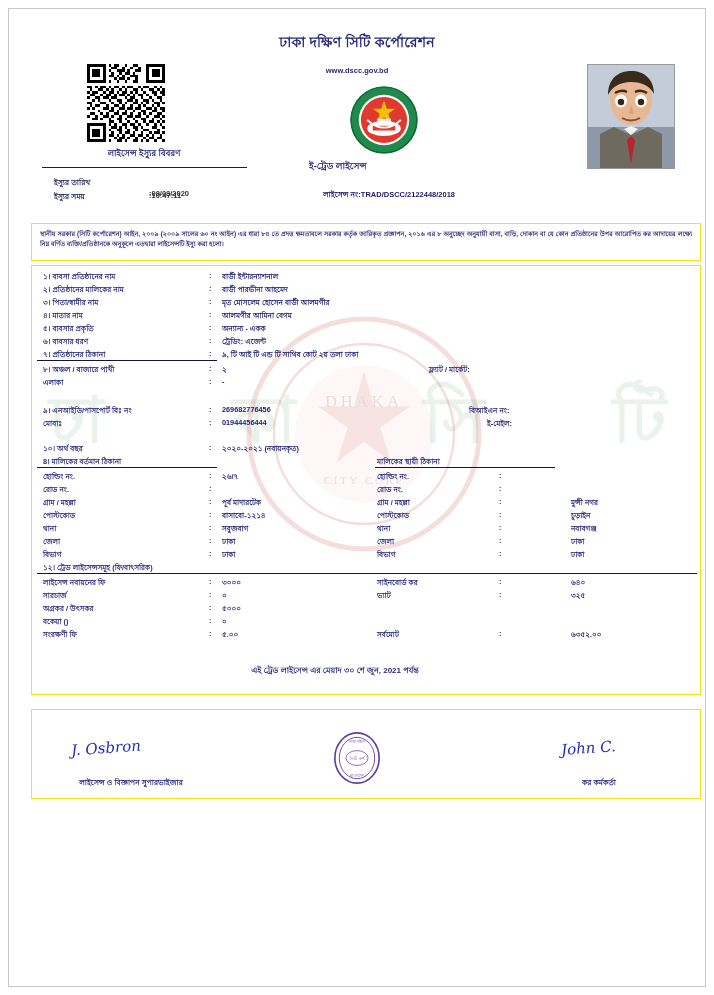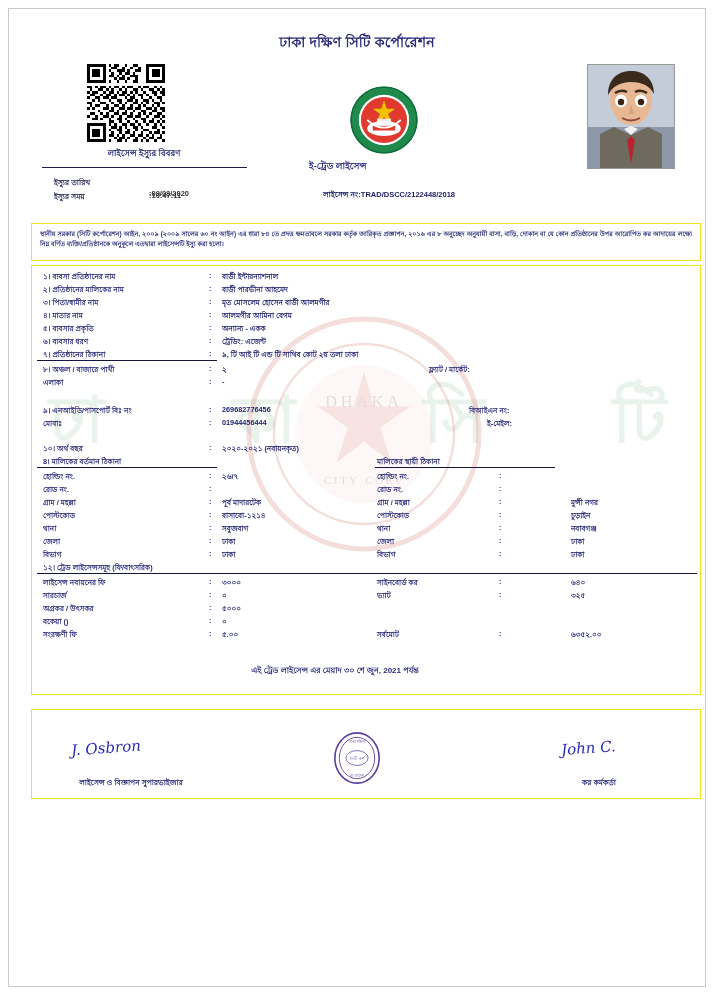--- a/index.html
+++ b/index.html
@@ -165,20 +165,21 @@
     position: absolute; left: 318px; top: 718px; width: 60px; height: 62px;
   }
 </style>
 </head>
 <body>
 
 <div class="page">
   <div class="sheet">
 
     <div class="hdr-org">ঢাকা দক্ষিণ সিটি কর্পোরেশন</div>
+    <div class="hdr-url">www.dscc.gov.bd</div>
 
     <div class="qr-wrap">
       <svg width="78" height="78" viewBox="0 0 29 29" shape-rendering="crispEdges">
         <rect width="29" height="29" fill="#fff"></rect>
         <g fill="#000">
           <rect x="0" y="0" width="7" height="1"></rect>
             <rect x="0" y="6" width="7" height="1"></rect>
           <rect x="0" y="0" width="1" height="7"></rect>
             <rect x="6" y="0" width="1" height="7"></rect>
           <rect x="2" y="2" width="3" height="3"></rect>

